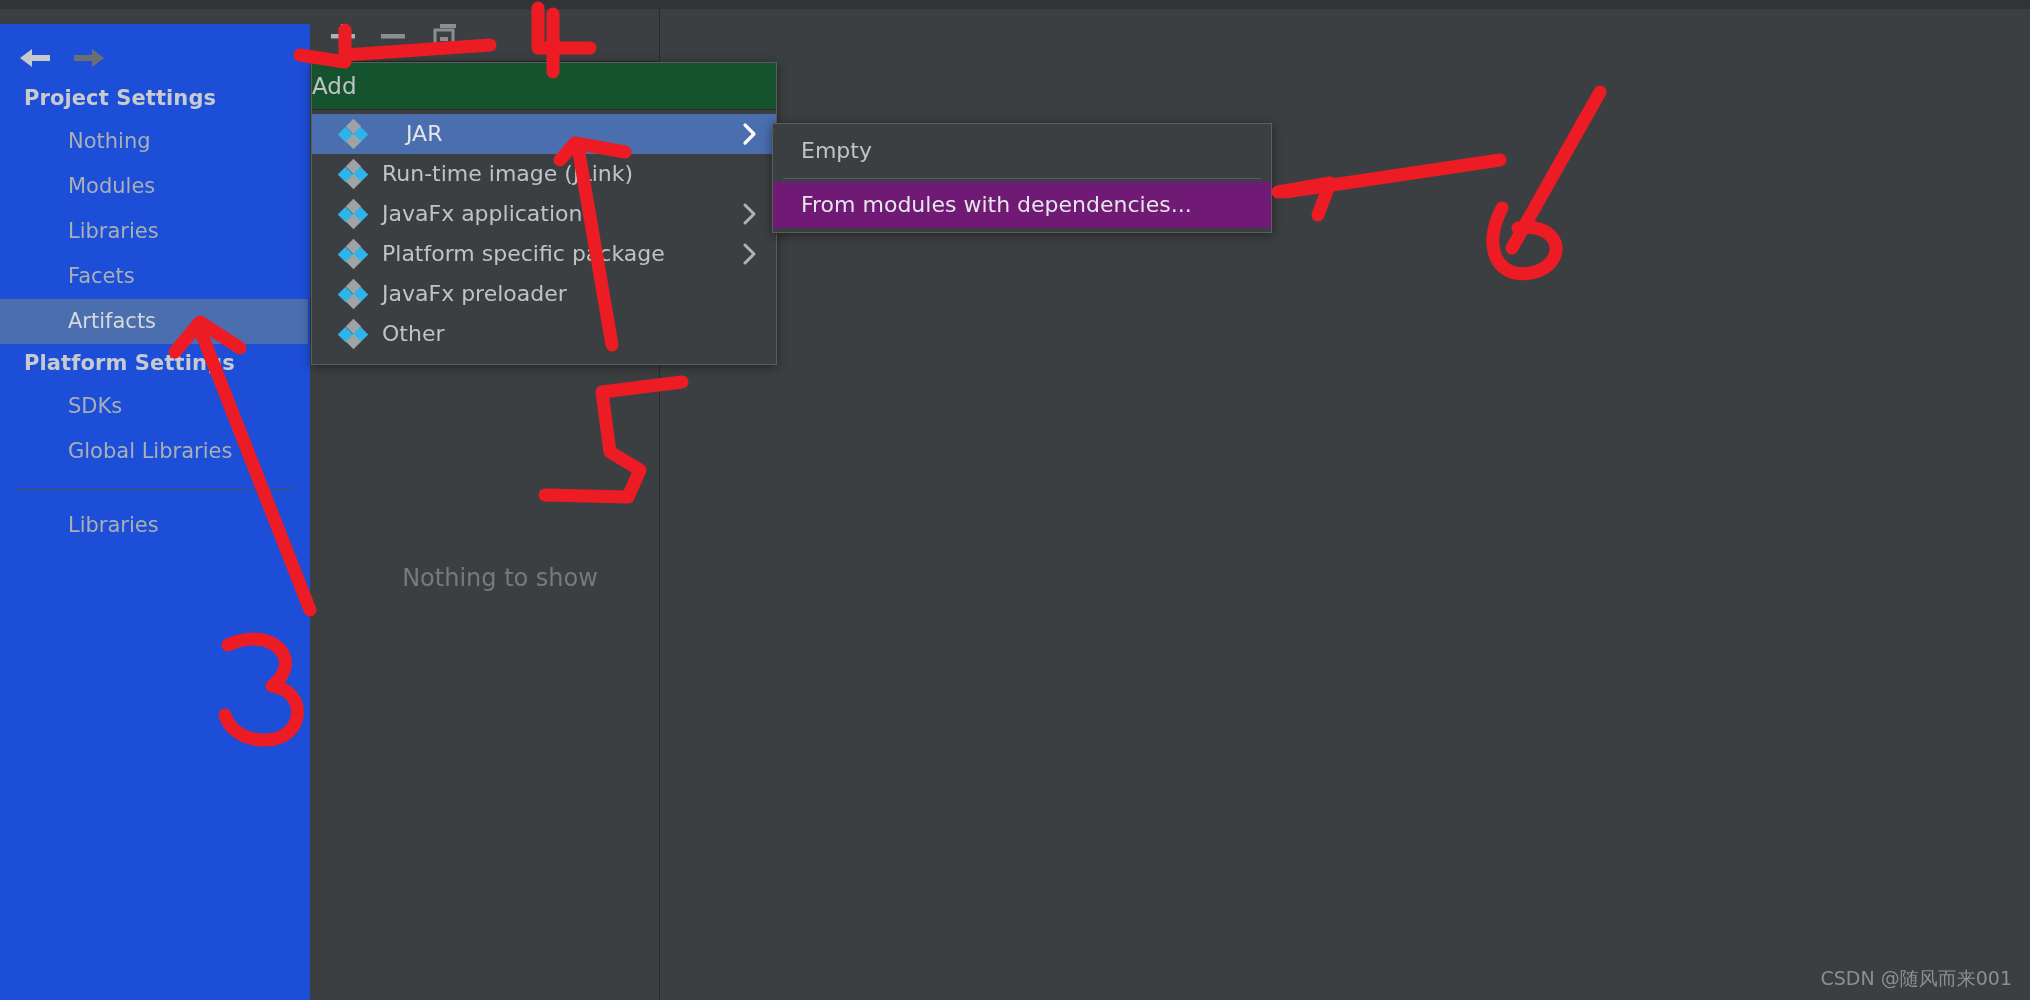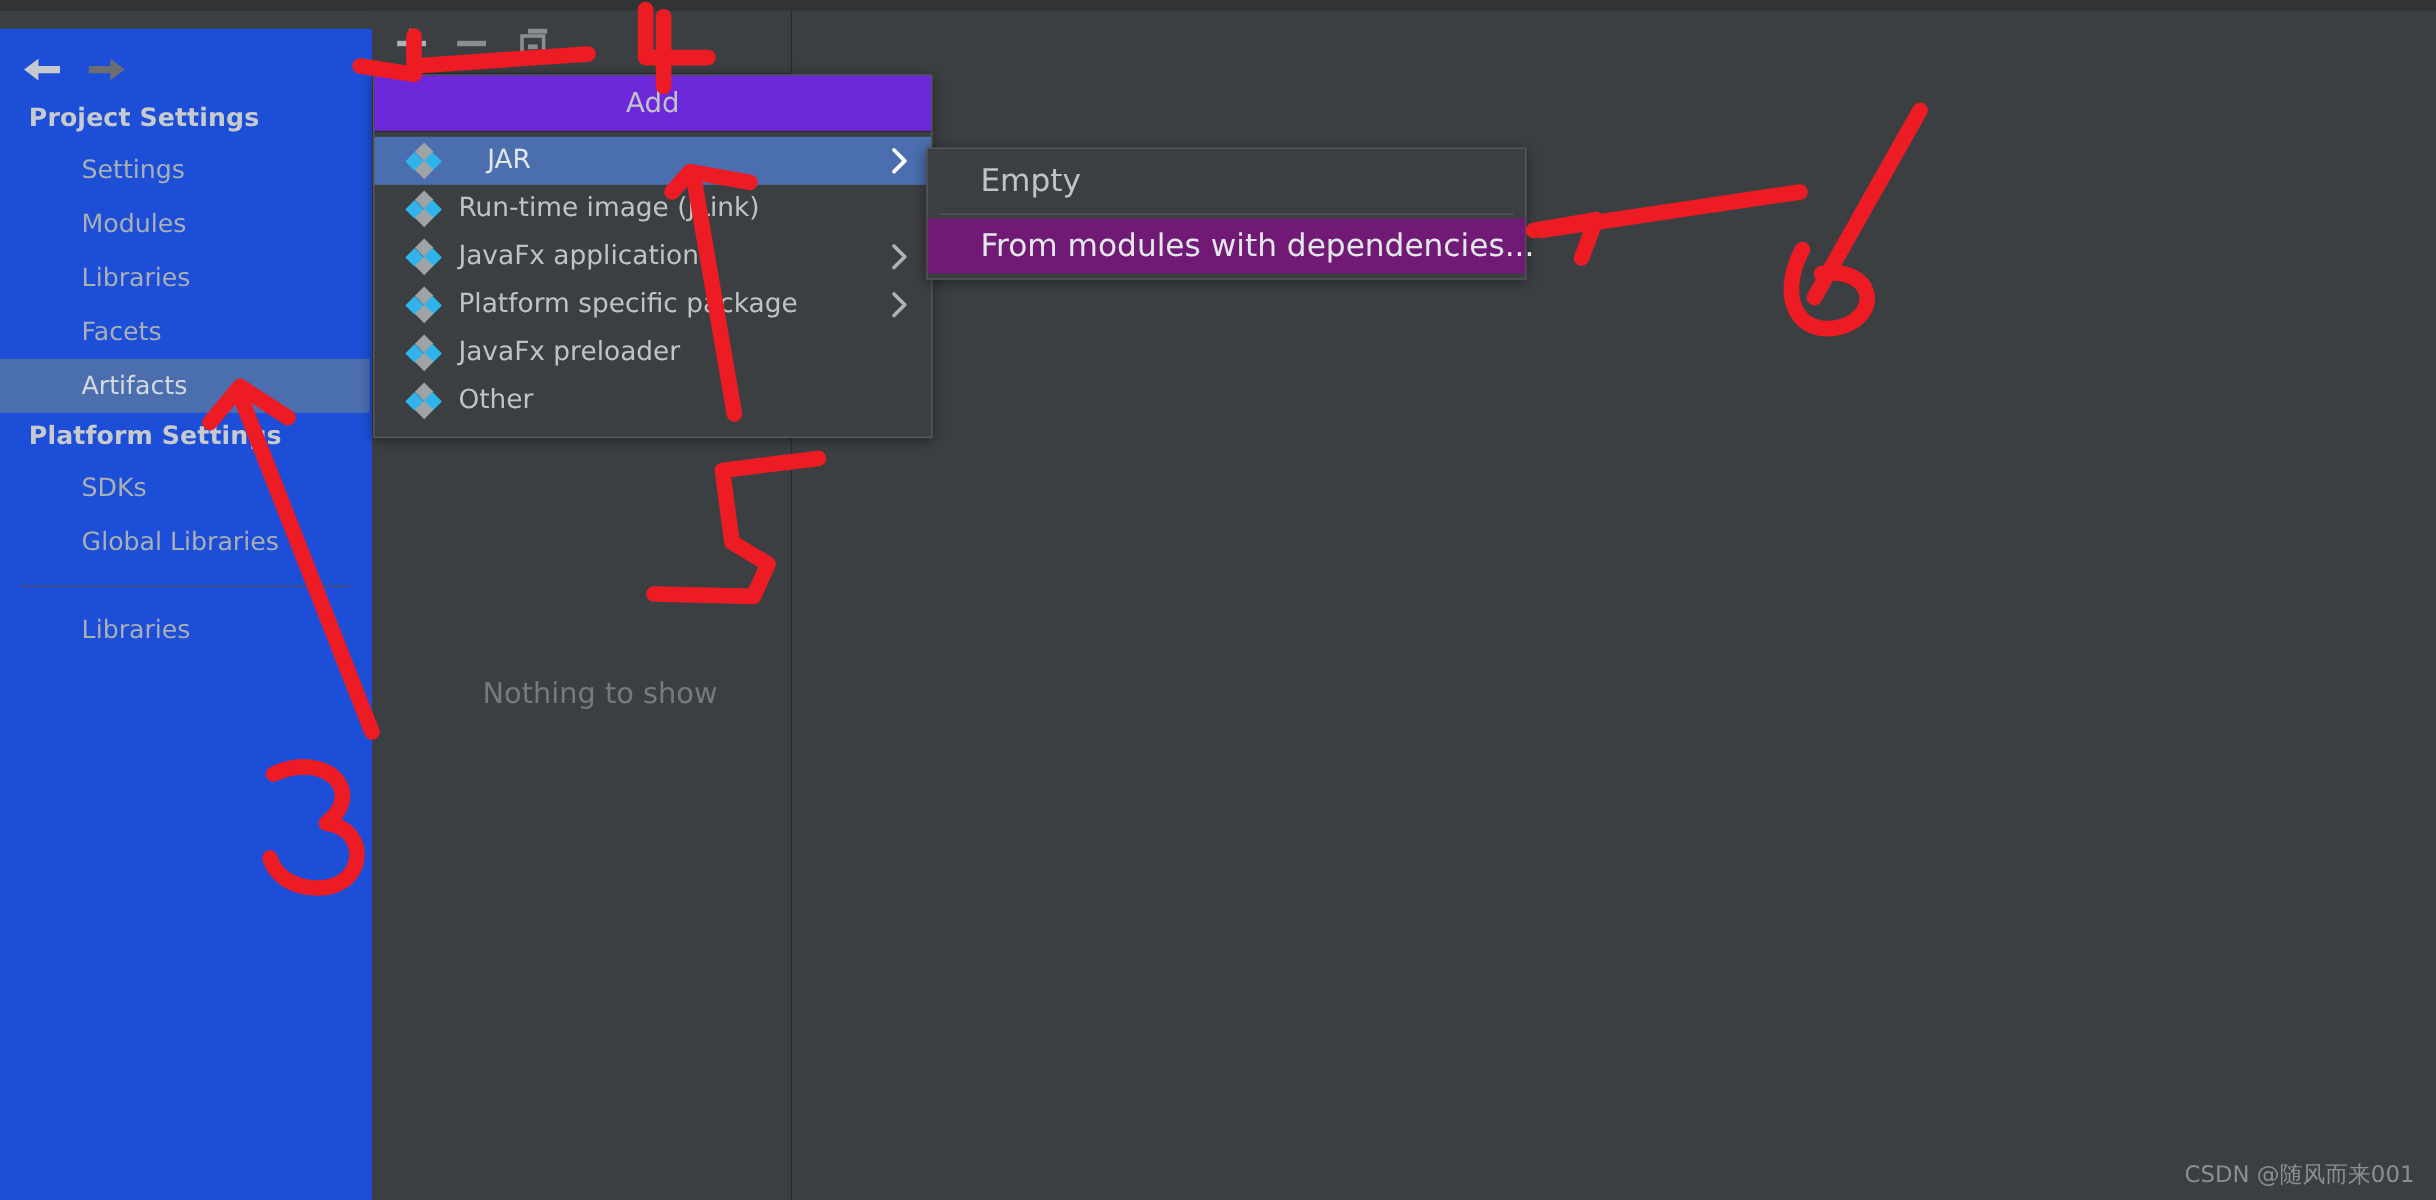--- a/index.html
+++ b/index.html
@@ -138,24 +138,24 @@
     width: 466px;
     background: #3C3F41;
     border: 1px solid #5A5D5F;
     box-sizing: border-box;
     box-shadow: 0 2px 10px rgba(0,0,0,0.45);
     z-index: 40;
   }
   .menu-title {
     height: 46px;
     line-height: 46px;
-    text-align: center;
+    text-align: left;
     color: #BFC3C6;
     font-size: 23px;
-    background: #6d28d9;
+    background: #14532d;
     border-bottom: 1px solid #2B2B2B;
   }
   .menu-body { padding: 4px 0 10px 0; }
 
   .mi {
     position: relative;
     height: 40px;
     line-height: 40px;
     display: flex;
     align-items: center;
@@ -196,23 +196,23 @@
     background: #3C3F41;
     border: 1px solid #5A5D5F;
     box-sizing: border-box;
     box-shadow: 0 2px 10px rgba(0,0,0,0.45);
     z-index: 50;
     padding: 4px 0 4px 0;
   }
   .smi {
     height: 46px;
     line-height: 46px;
-    padding-left: 44px;
+    padding-left: 28px;
     color: #BFC3C6;
-    font-size: 26px;
+    font-size: 22px;
     white-space: nowrap;
   }
   .smi.active { background: #701a75; color: #E4E7E9; }
   .sm-sep {
     height: 1px;
     background: #585B5D;
     margin: 4px 10px 3px 10px;
   }
 
   
@@ -250,21 +250,21 @@
       </svg>
       <svg class="arrow arrow-fwd" viewBox="0 0 34 24">
         <path d="M32 12 L20 3 L20 9 L2 9 L2 15 L20 15 L20 21 Z" fill="#6B6F71"></path>
       </svg>
     </div>
 
     <div class="side-list">
 
       <div class="side-group">Project Settings</div>
 
-      <div class="side-item">Settings</div>
+      <div class="side-item">Nothing</div>
       <div class="side-item">Modules</div>
       <div class="side-item">Libraries</div>
       <div class="side-item">Facets</div>
       <div class="side-item selected">Artifacts</div>
 
       <div class="side-group">Platform Settings</div>
 
       <div class="side-item">SDKs</div>
       <div class="side-item">Global Libraries</div>
 

